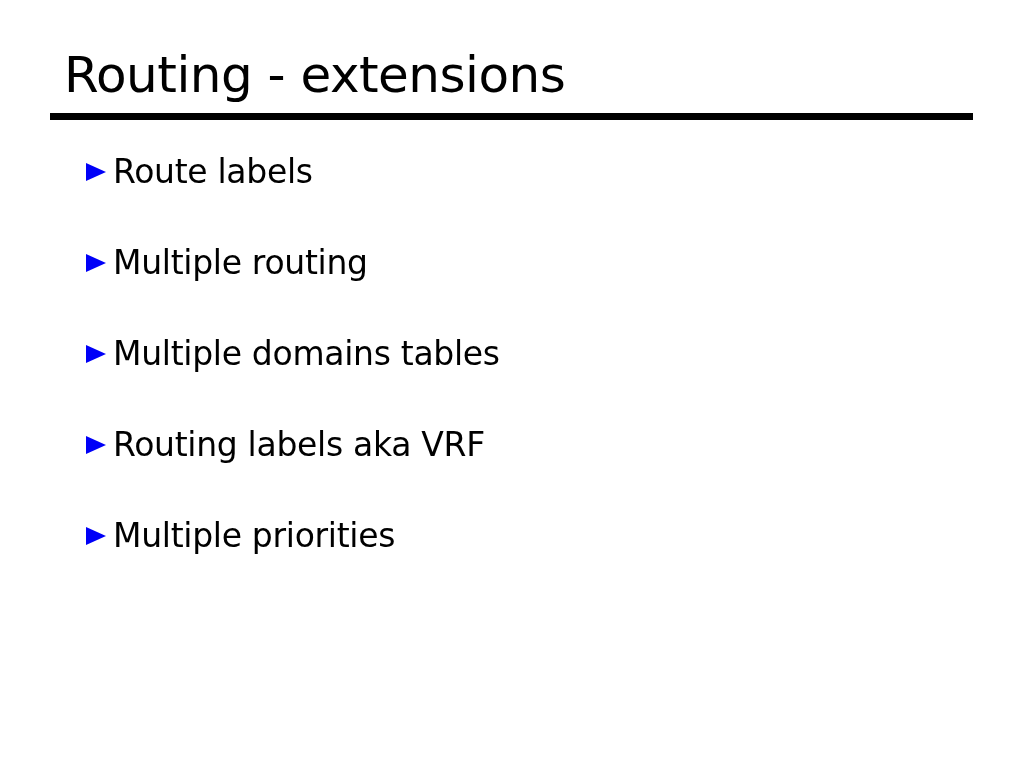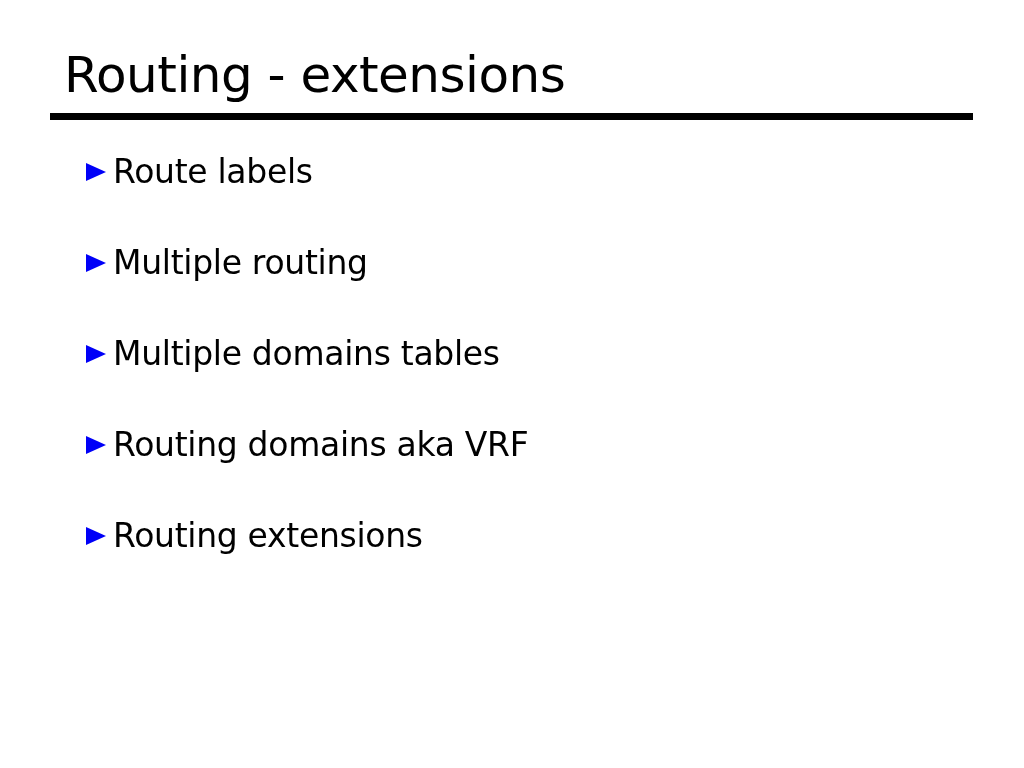--- a/index.html
+++ b/index.html
@@ -87,21 +87,21 @@
     <li class="bullet-item">
       <span class="triangle-bullet"></span>
       <span class="bullet-text">Multiple routing</span>
     </li>
     <li class="bullet-item">
       <span class="triangle-bullet"></span>
       <span class="bullet-text">Multiple domains tables</span>
     </li>
     <li class="bullet-item">
       <span class="triangle-bullet"></span>
-      <span class="bullet-text">Routing domains aka VRF</span>
+      <span class="bullet-text">Routing labels aka VRF</span>
     </li>
     <li class="bullet-item">
       <span class="triangle-bullet"></span>
-      <span class="bullet-text">Routing extensions</span>
+      <span class="bullet-text">Multiple priorities</span>
     </li>
   </ul>
 
 </div>
 
 </body></html>

